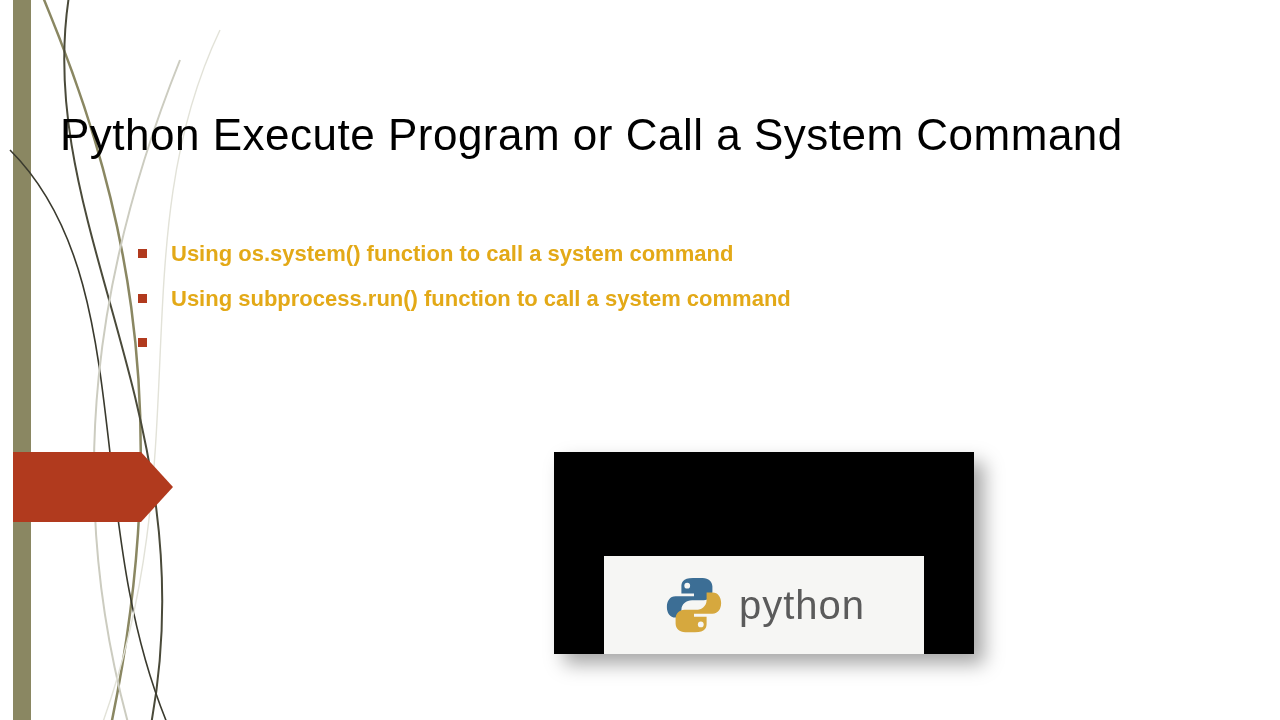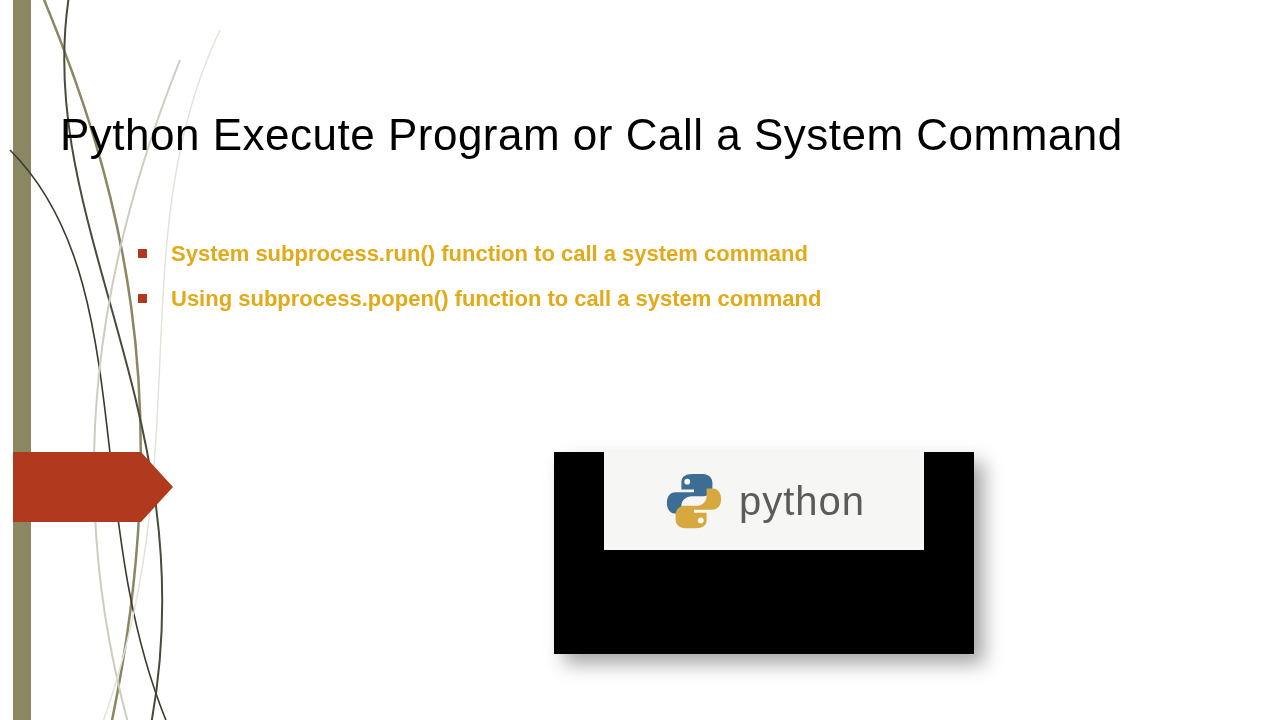--- a/index.html
+++ b/index.html
@@ -73,21 +73,21 @@
   }
   .python-box {
     position: absolute;
     left: 554px;
     top: 452px;
     width: 420px;
     height: 202px;
     background: #000;
     box-shadow: 10px 10px 18px rgba(0,0,0,0.35);
     display: flex;
-    align-items: flex-start;
+    align-items: flex-end;
     justify-content: center;
   }
   .python-inner {
     width: 320px;
     height: 98px;
     background: #f6f6f4;
     display: flex;
     align-items: center;
     justify-content: center;
     gap: 14px;
@@ -116,25 +116,28 @@
   <path d="M 220 30 C 120 240, 200 460, 100 730" stroke="#e2e2d8" stroke-width="1.4" fill="none"></path>
 </svg>
 
 <div class="arrow-tag"></div>
 
 <h1 class="title">Python Execute Program or Call a System Command</h1>
 
 <div class="bullets">
   <div class="bullet-row">
     <div class="bullet-square"></div>
-    <div class="bullet-text">System subprocess.run() function to call a system command</div>
+    <div class="bullet-text">Using os.system() function to call a system command</div>
   </div>
   <div class="bullet-row">
     <div class="bullet-square"></div>
-    <div class="bullet-text">Using subprocess.popen() function to call a system command</div>
+    <div class="bullet-text">Using subprocess.run() function to call a system command</div>
+  </div>
+  <div class="bullet-row">
+    <div class="bullet-square"></div>
   </div>
 </div>
 
 <div class="python-box">
   <div class="python-inner">
     <svg class="python-logo" viewBox="0 0 64 64">
       <path d="M31 4 C20 4 19 9 19 13 L19 20 L32 20 L32 23 L13 23 C7 23 4 28 4 34 C4 40 7 45 13 45 L19 45 L19 37 C19 31 24 27 30 27 L42 27 C47 27 51 23 51 18 L51 13 C51 8 47 4 41 4 Z" fill="#3c6e95"></path>
       <circle cx="25" cy="12" r="3" fill="#f6f6f4"></circle>
       <path d="M33 60 C44 60 45 55 45 51 L45 44 L32 44 L32 41 L51 41 C57 41 60 36 60 30 C60 24 57 19 51 19 L45 19 L45 27 C45 33 40 37 34 37 L22 37 C17 37 13 41 13 46 L13 51 C13 56 17 60 23 60 Z" fill="#d6a83e"></path>
       <circle cx="39" cy="52" r="3" fill="#f6f6f4"></circle>

